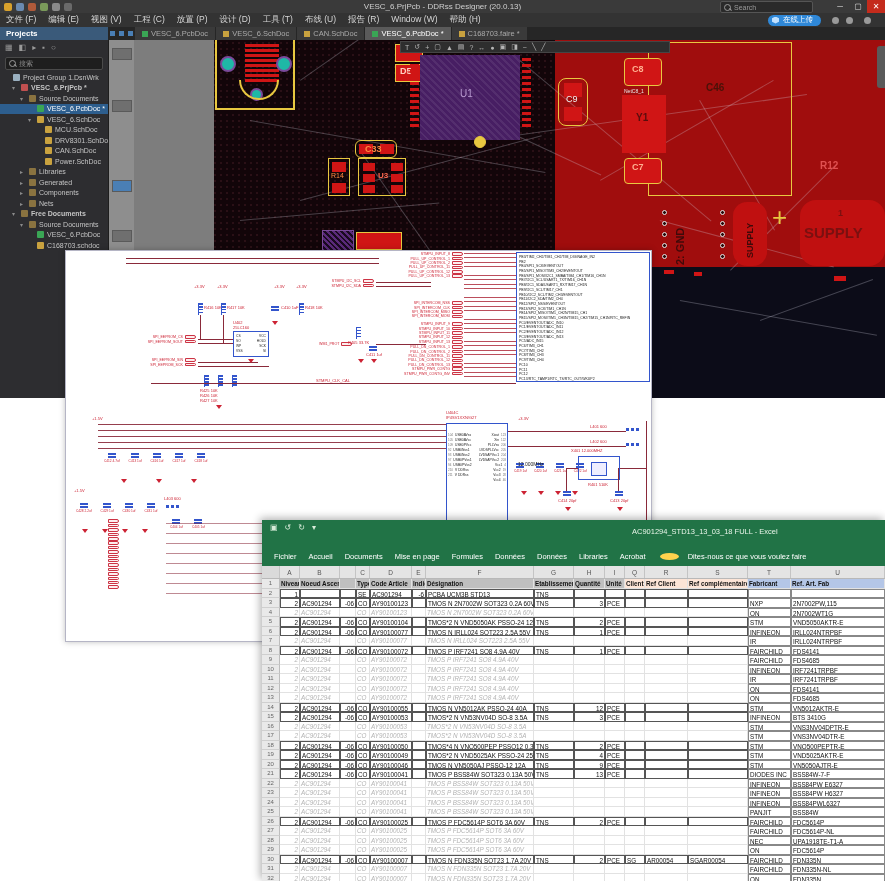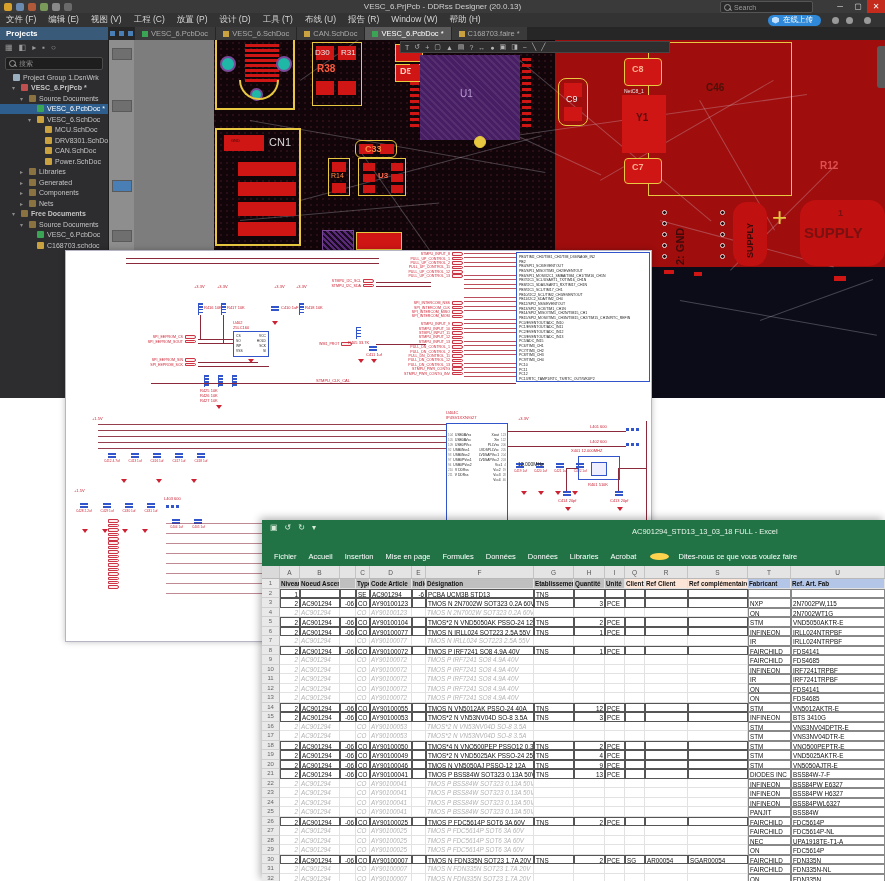--- a/index.html
+++ b/index.html
@@ -315,39 +315,21 @@
       <div class="pad" style="left:28px;top:24px;width:34px;height:3px"></div>
       <div class="pad" style="left:28px;top:29px;width:34px;height:3px"></div>
       <div class="pad" style="left:28px;top:34px;width:34px;height:3px"></div>
       <div class="pad" style="left:28px;top:39px;width:34px;height:3px"></div>
       <div class="teal" style="left:3px;top:16px;width:16px;height:16px"></div>
       <div class="teal" style="left:59px;top:16px;width:16px;height:16px"></div>
       <div class="teal" style="left:33px;top:48px;width:13px;height:13px"></div>
       <div style="position:absolute;left:22px;top:40px;width:36px;height:18px;border:2px solid #e8c840;border-top:none;border-radius:0 0 20px 20px"></div>
     </div>
 
-    <div class="ylw" style="left:81px;top:88px;width:86px;height:118px">
-      <div class="pad" style="left:7px;top:5px;width:40px;height:16px"></div>
-      <span class="pcb-lbl" style="left:14px;top:8px;font-size:4px;color:#4a0808">GND</span>
-      <span class="pcb-lbl" style="left:52px;top:6px;font-size:11px;color:#d8d8d8">CN1</span>
-      <div class="pad" style="left:21px;top:32px;width:58px;height:14px"></div>
-      <div class="pad" style="left:21px;top:52px;width:58px;height:14px"></div>
-      <div class="pad" style="left:21px;top:72px;width:58px;height:14px"></div>
-      <div class="pad" style="left:21px;top:92px;width:58px;height:14px"></div>
-    </div>
-
-    <div class="ylw" style="left:178px;top:2px;width:50px;height:64px;border-width:1px">
-      <div class="pad" style="left:3px;top:3px;width:18px;height:14px"></div>
-      <div class="pad" style="left:25px;top:3px;width:18px;height:14px"></div>
-      <div class="pad" style="left:3px;top:38px;width:18px;height:14px"></div>
-      <div class="pad" style="left:25px;top:38px;width:18px;height:14px"></div>
-      <span class="pcb-lbl" style="left:2px;top:5px;font-size:8px;color:#e8e8e8">D30</span>
-      <span class="pcb-lbl" style="left:28px;top:5px;font-size:8px;color:#e8e8e8">R31</span>
-      <span class="pcb-lbl" style="left:4px;top:20px;font-size:10px;color:#ff5a3c;font-weight:bold">R38</span>
-    </div>
+
 
     <div>
       <div class="pad" style="left:261px;top:4px;width:26px;height:16px;border:1px solid #e8c840"></div>
       <div class="pad" style="left:261px;top:24px;width:26px;height:16px;border:1px solid #e8c840"></div>
       <span class="pcb-lbl" style="left:266px;top:26px;font-size:9px;color:#ffd0c0;font-weight:bold">D5</span>
     </div>
 
     <div>
       <div class="u1hatch abs" style="left:286px;top:15px;width:100px;height:85px"></div>
       <div class="pad" style="left:276px;top:18px;width:9px;height:3px"></div>
@@ -956,21 +938,21 @@
       <span>↺</span>
       <span>↻</span>
       <span>▾</span>
     </div>
     <span id="x-title-text">AC901294_STD13_13_03_18 FULL - Excel</span>
   </div>
   <div id="x-ribbon">
     <span id="x-tabs" style="display:flex;padding:0">
         <span>Fichier</span>
         <span>Accueil</span>
-        <span>Insertion</span>
+        <span>Documents</span>
         <span>Mise en page</span>
         <span>Formules</span>
         <span>Données</span>
         <span>Données</span>
         <span>Libraries</span>
         <span>Acrobat</span>
       </span>
     <span><span class="bulb"></span><span>Dites-nous ce que vous voulez faire</span></span>
   </div>
   <div id="x-letters">

